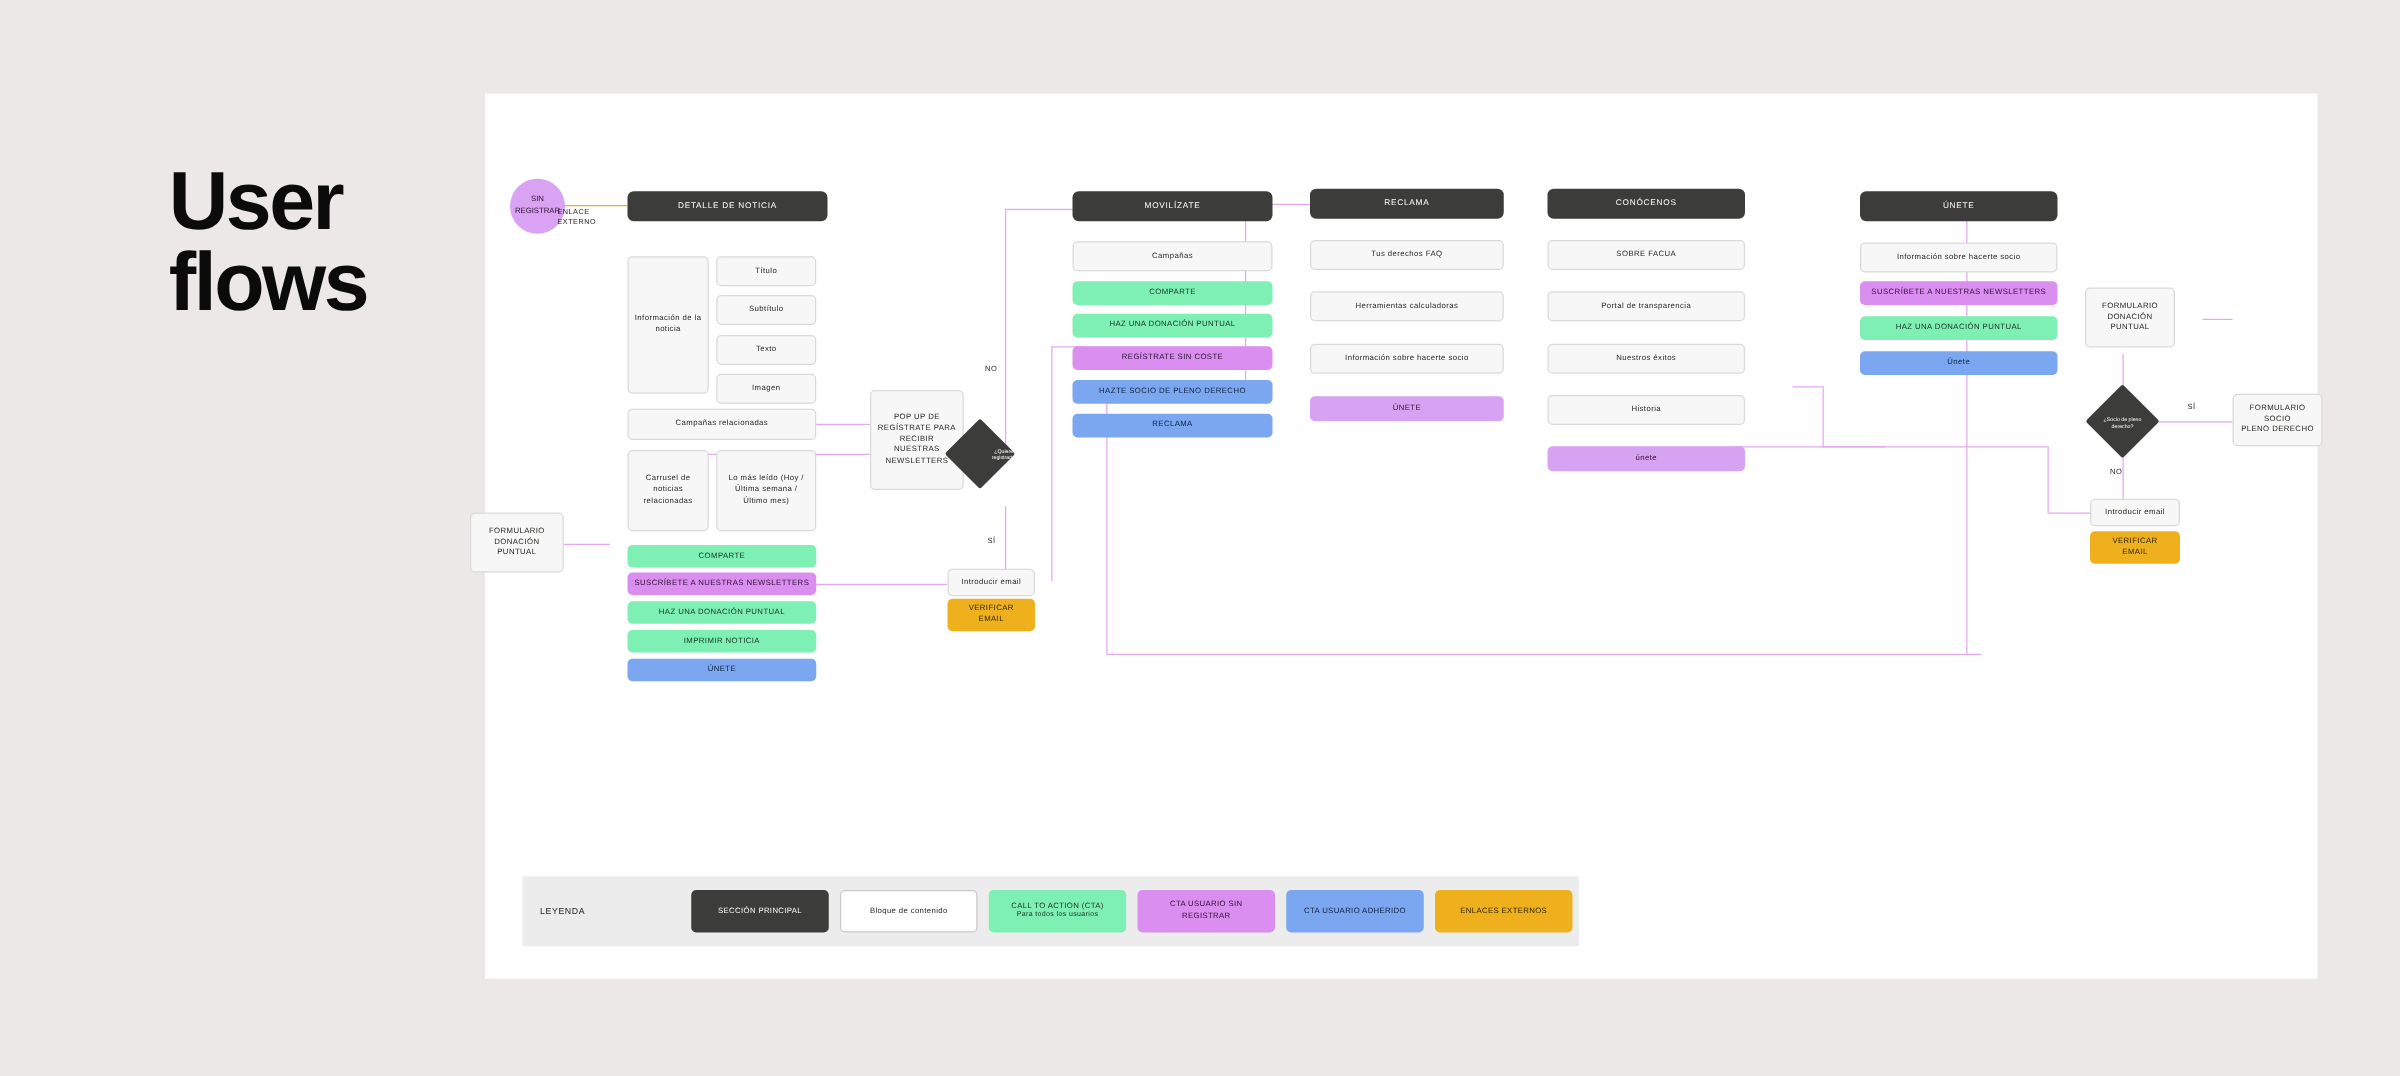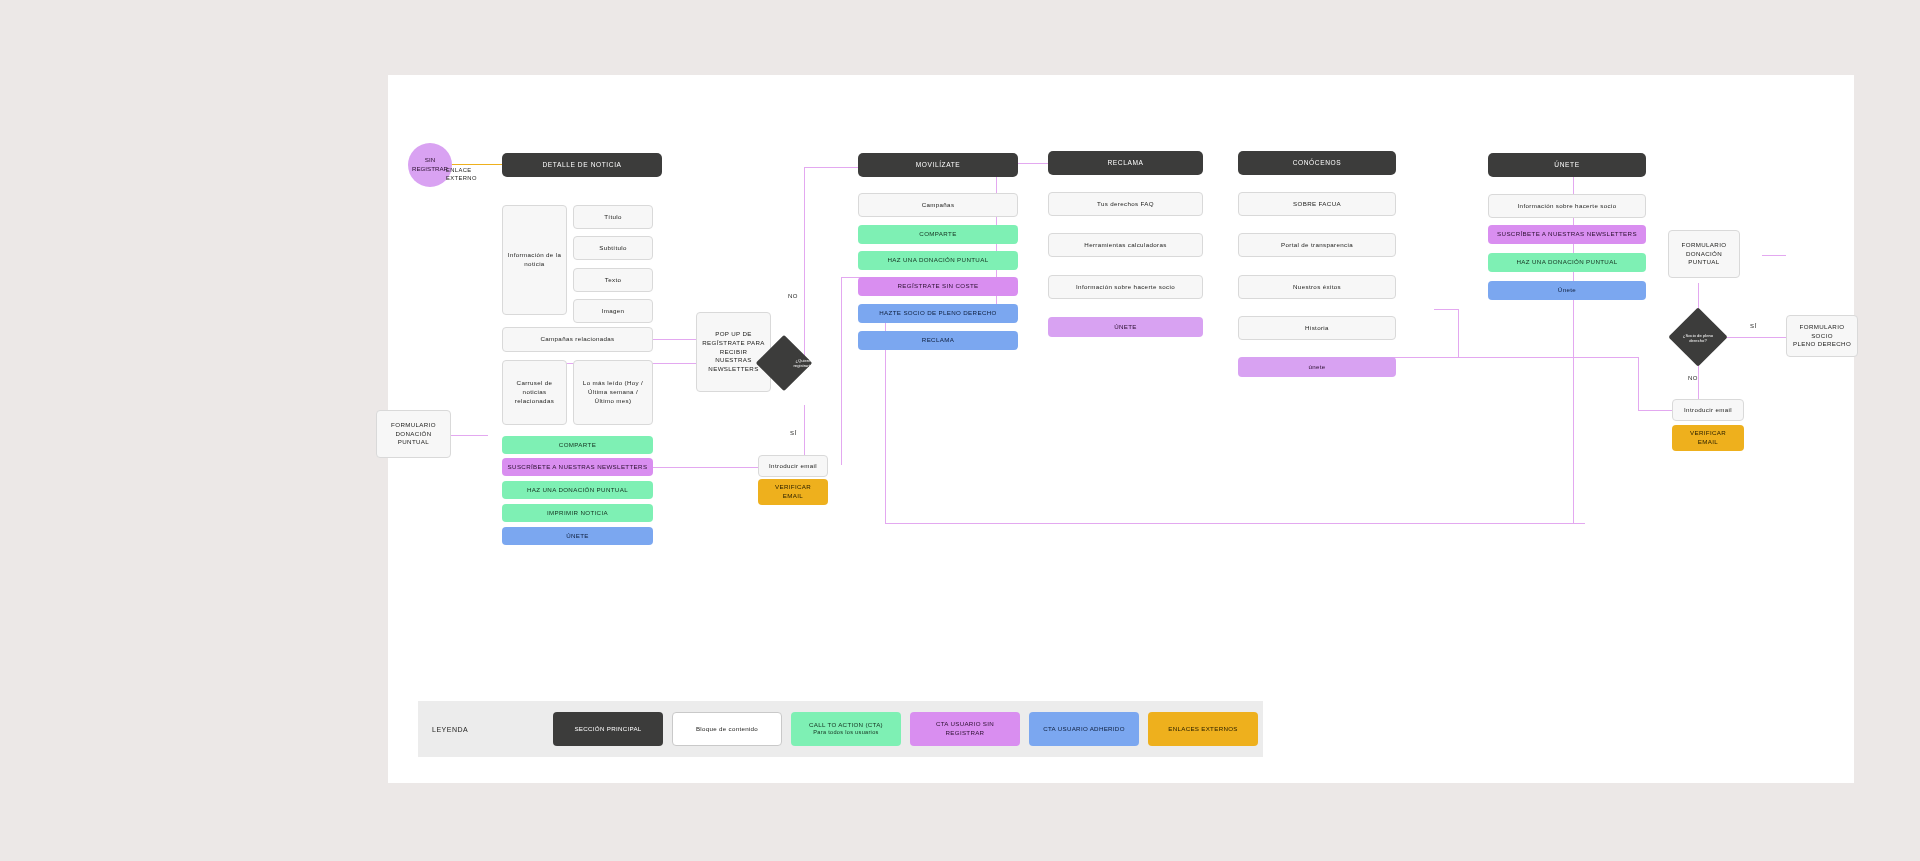--- a/index.html
+++ b/index.html
@@ -106,20 +106,22 @@
     text-align:center; font-size: 6.2px; line-height:1.4; letter-spacing:.3px;
     padding: 0 6px;
   }
   .lg-sub { font-size: 5.6px; }
 </style>
 </head>
 <body>
 
 <div id="root">
 
+  <div class="page-title">User
+flows</div>
 
   <div class="canvas">
 
     <div class="ln h orange" style="left:52px; top:89px; width:62px;"></div>
 
     <div class="ln h" style="left:170px; top:264px; width:138px;"></div>
 
     <div class="ln h" style="left:170px; top:288px; width:138px;"></div>
 
     <div class="ln h" style="left:362px; top:288px; width:30px;"></div>

